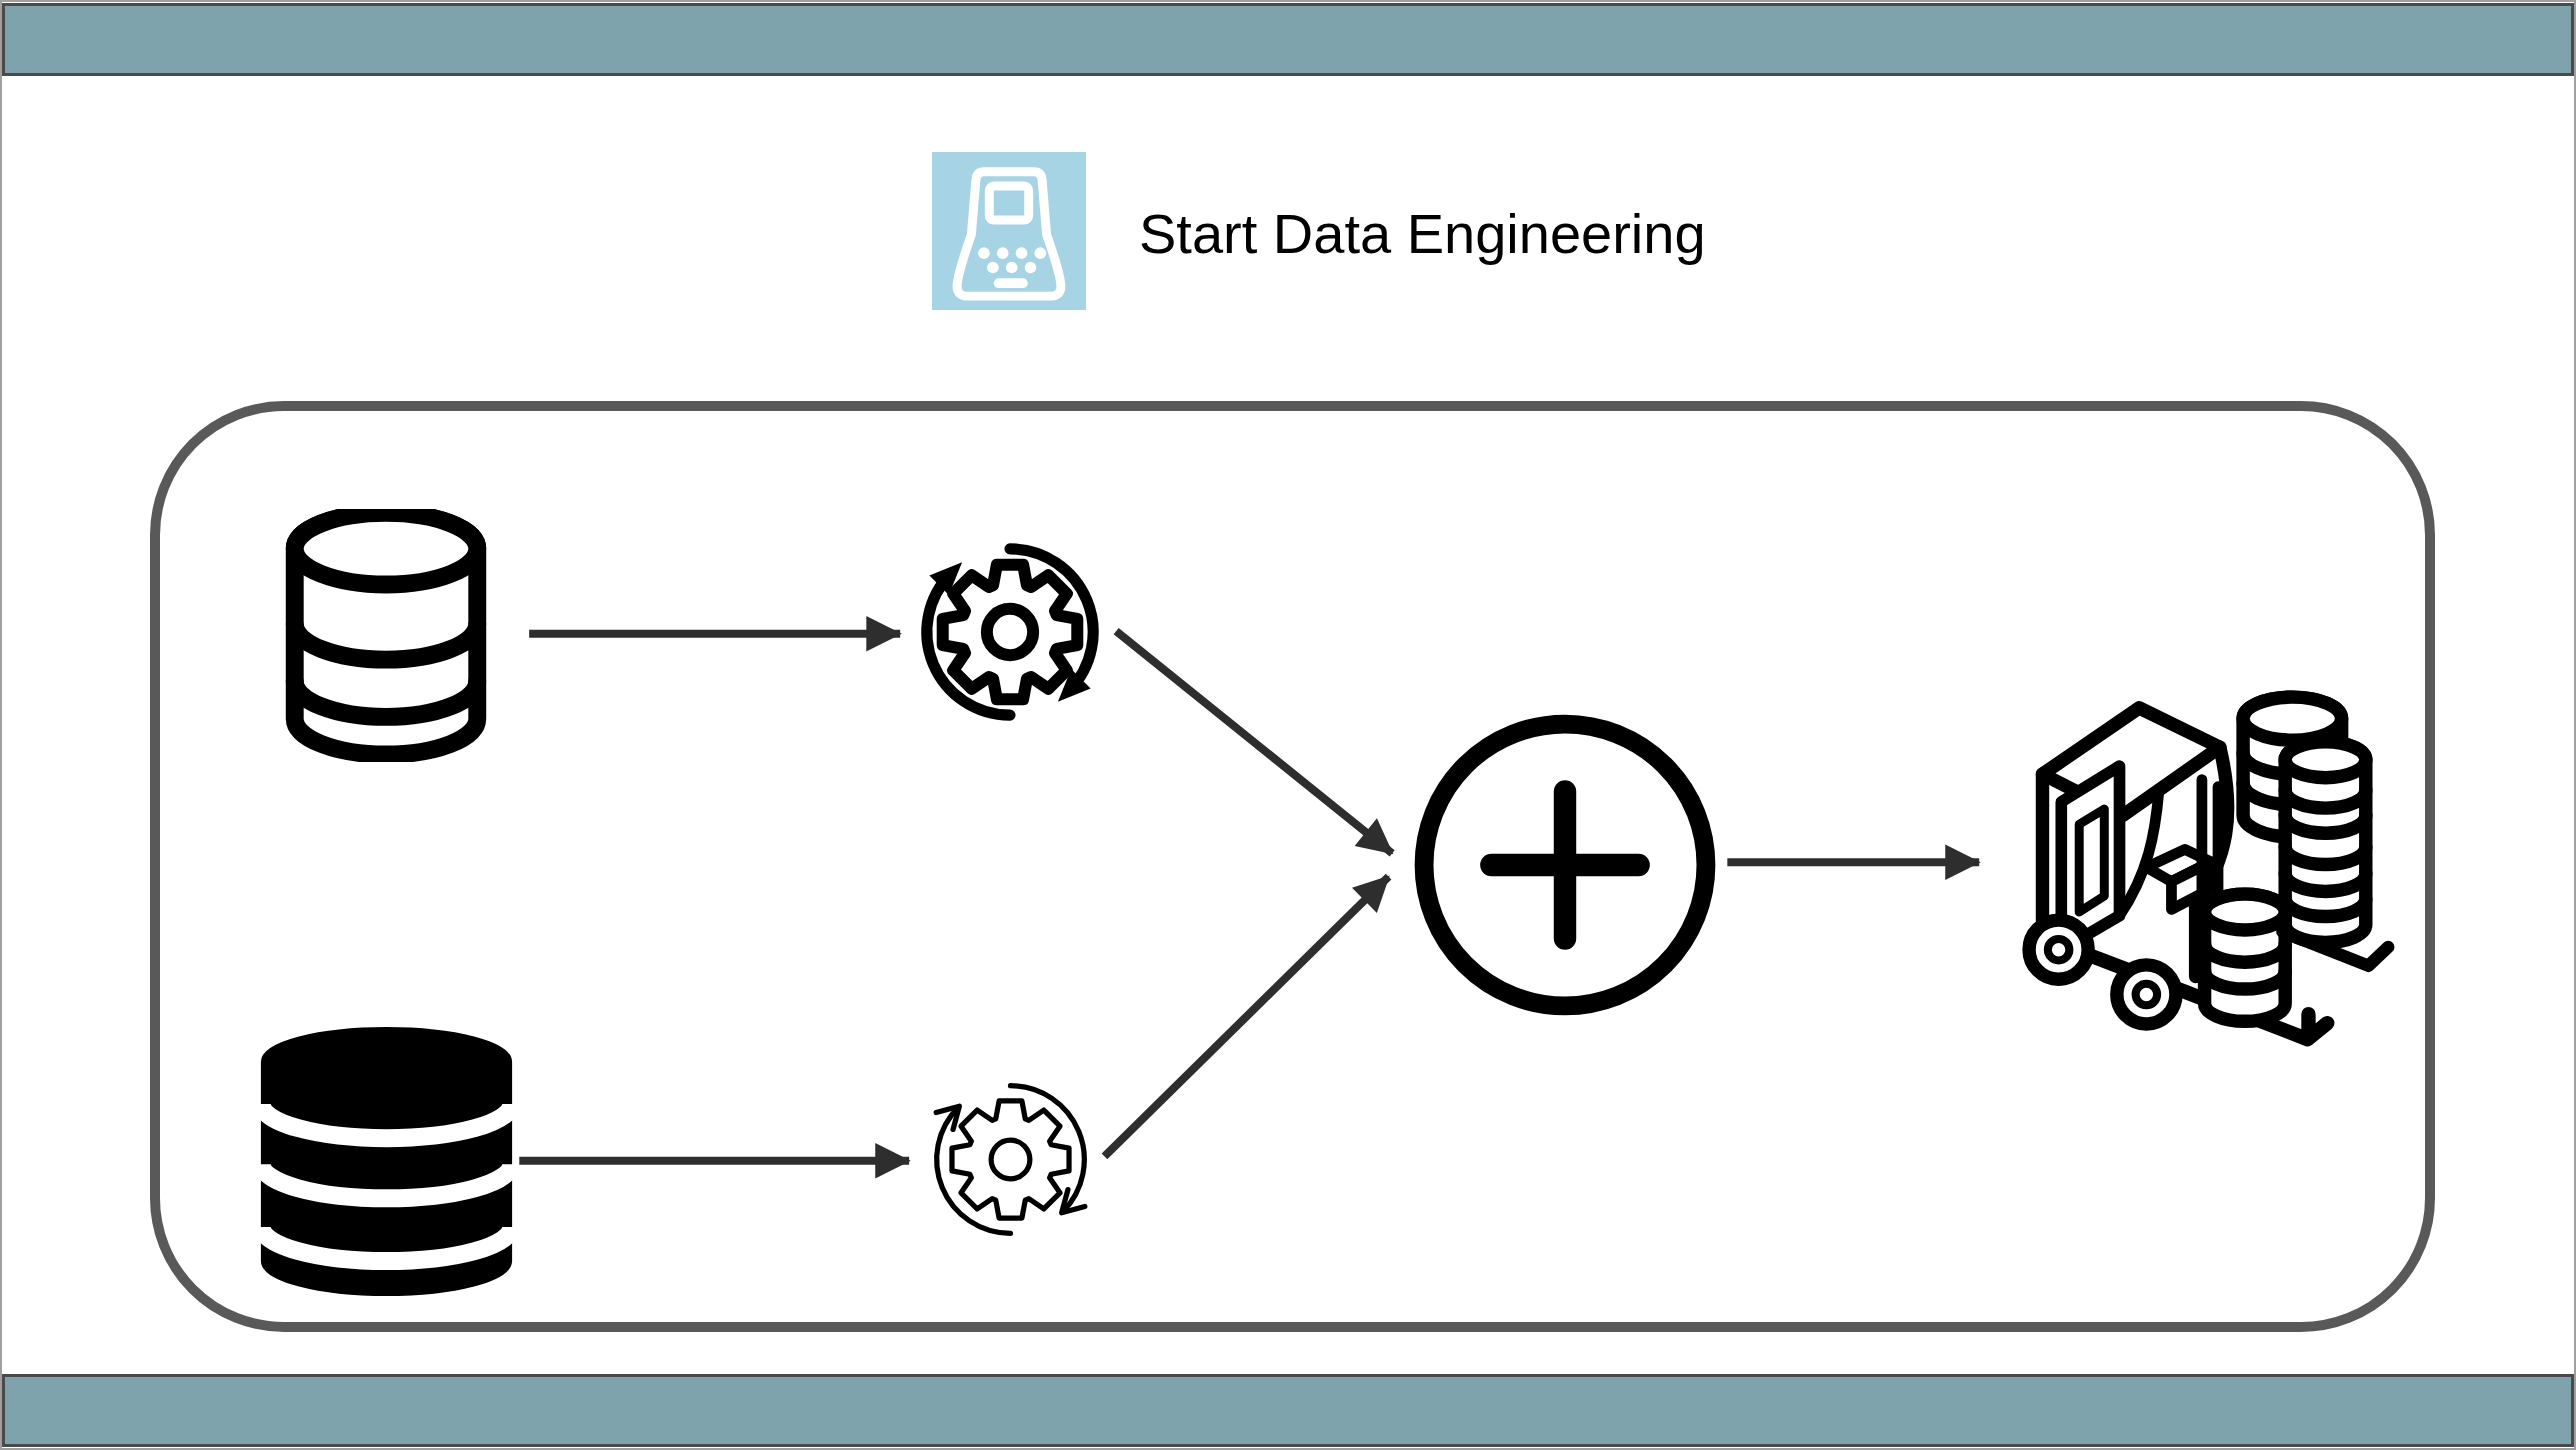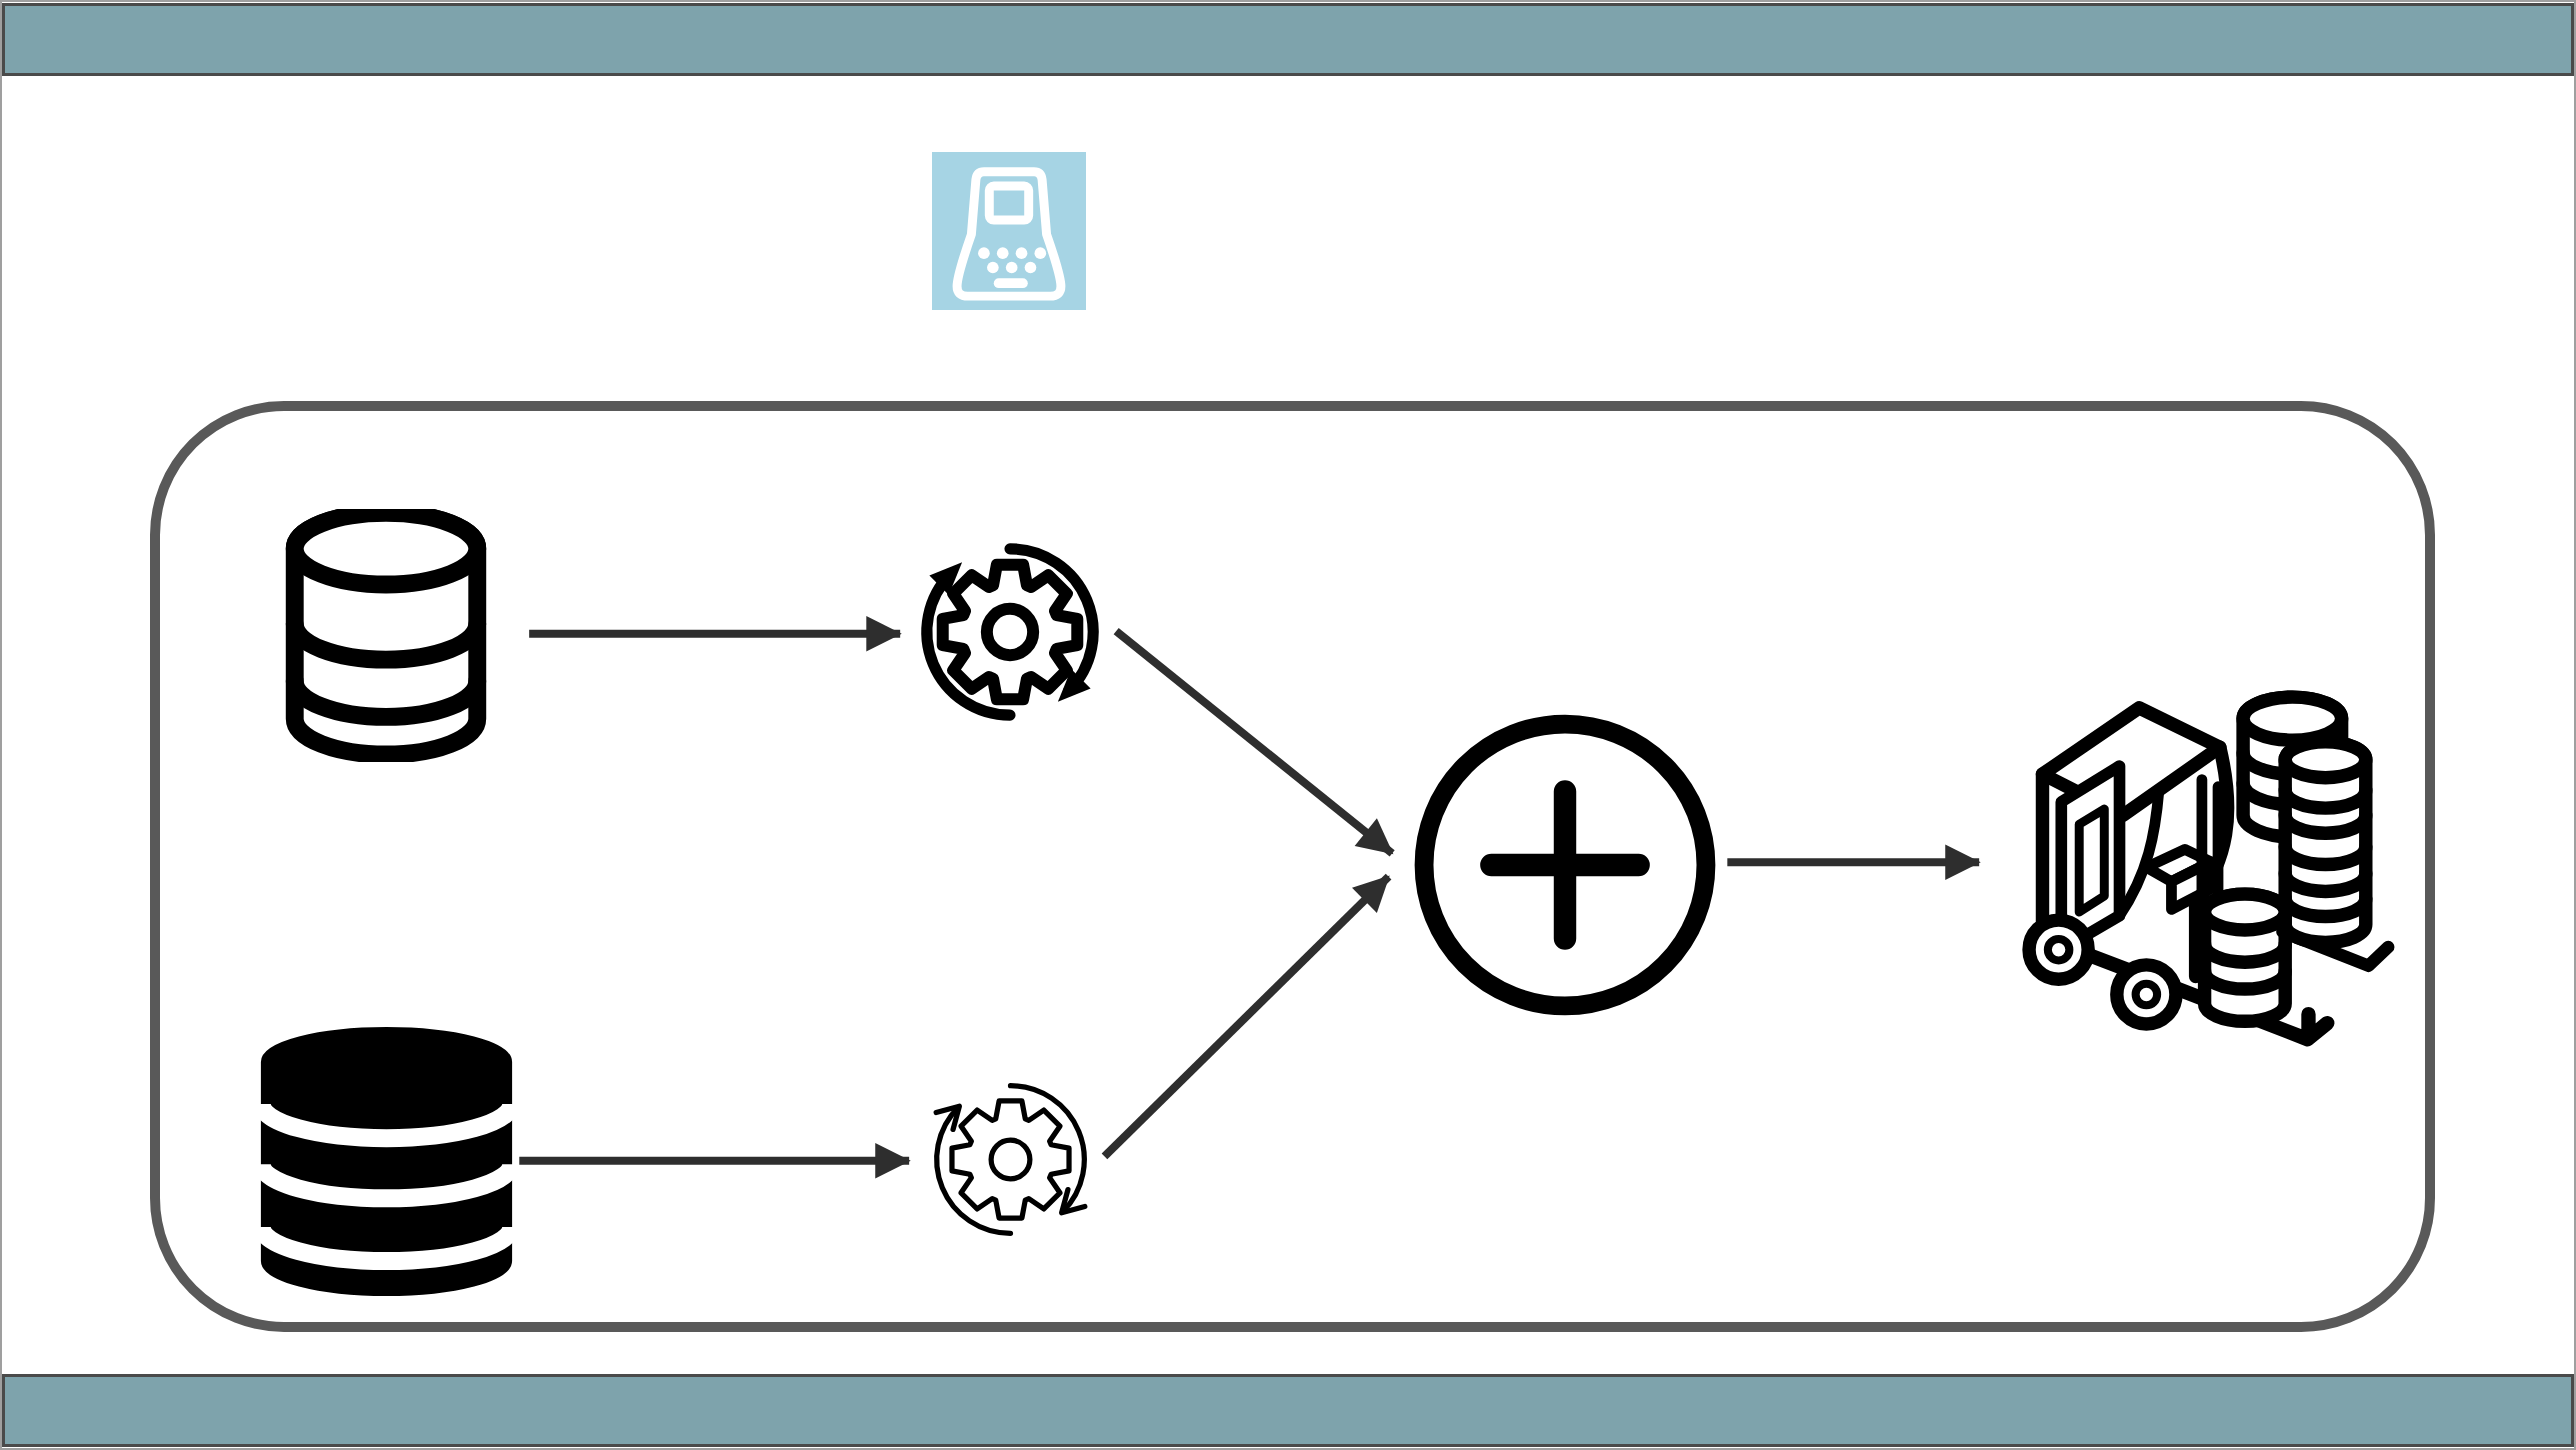--- a/index.html
+++ b/index.html
@@ -56,20 +56,21 @@
       <circle cx="58" cy="113" r="6.5" fill="#ffffff"></circle>
       <circle cx="79" cy="113" r="6.5" fill="#ffffff"></circle>
       <circle cx="100" cy="113" r="6.5" fill="#ffffff"></circle>
       <circle cx="121" cy="113" r="6.5" fill="#ffffff"></circle>
       <circle cx="68" cy="129" r="6.5" fill="#ffffff"></circle>
       <circle cx="89" cy="129" r="6.5" fill="#ffffff"></circle>
       <circle cx="110" cy="129" r="6.5" fill="#ffffff"></circle>
       <rect x="69" y="141" width="38" height="11" rx="5.5" fill="#ffffff"></rect>
     </svg>
   </div>
+  <div class="title">Start Data Engineering</div>
 
   <div class="flow-container"></div>
 
   <svg class="edges" width="2576" height="1450" viewBox="0 0 2874 1618">
     <defs>
       <marker id="ah" viewBox="0 0 12 12" refX="11" refY="6" markerWidth="6.2" markerHeight="4.8" orient="auto-start-reverse">
         <path d="M0.5,0.5 L11.5,6 L0.5,11.5 Z" fill="#2e2e2e"></path>
       </marker>
     </defs>
     <g stroke="#2e2e2e" stroke-width="9" fill="none">

